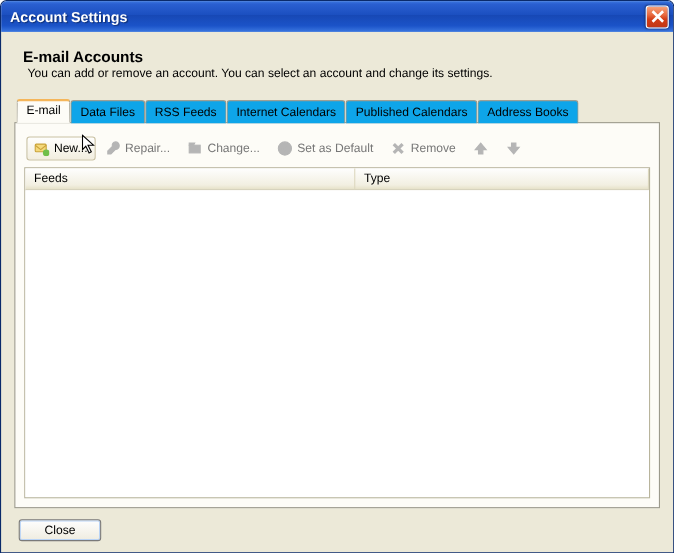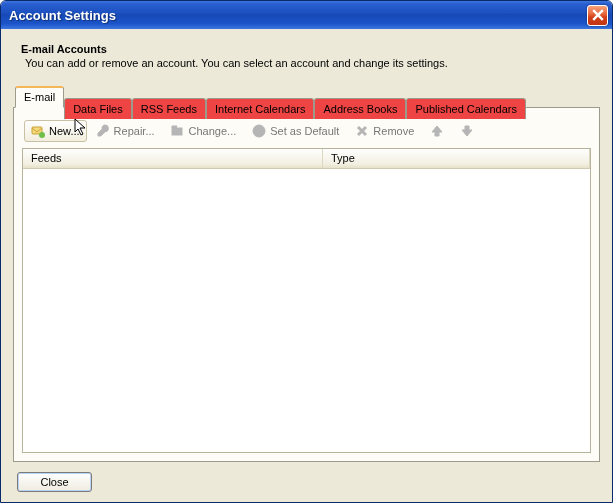--- a/index.html
+++ b/index.html
@@ -50,46 +50,46 @@
     flex: 1;
     display: flex;
     flex-direction: column;
     padding: 14px 12px 10px 12px;
   }
   .header {
     padding: 0 8px 16px 8px;
   }
   .header h1 {
     margin: 0 0 2px 0;
-    font-size: 11px;
+    font-size: 14px;
     font-weight: bold;
     color: #000;
   }
   .header .desc {
     margin-left: 4px;
     color: #000;
   }
   .tabstrip {
     display: flex;
     align-items: flex-end;
     padding-left: 2px;
     position: relative;
     z-index: 2;
   }
   .tab {
     padding: 4px 8px 4px 8px;
     border: 1px solid #9c9a8c;
     border-bottom: none;
-    background: #ef4444;
+    background: #0ea5e9;
     margin-right: 0px;
     border-radius: 3px 3px 0 0;
     color: #000;
     cursor: default;
     position: relative;
-    top: 12px;
+    top: 1px;
   }
   .tab.active {
     background: #fdfcf7;
     border-bottom: 1px solid #fdfcf7;
     top: 1px;
     z-index: 3;
     border-top: 2px solid #f5b65a;
     padding-top: 3px;
   }
   .tabpanel {
@@ -187,22 +187,22 @@
     <div class="header">
       <h1>E-mail Accounts</h1>
       <div class="desc">You can add or remove an account. You can select an account and change its settings.</div>
     </div>
 
     <div class="tabstrip">
       <div class="tab active"><span>E-mail</span></div>
       <div class="tab"><span>Data Files</span></div>
       <div class="tab"><span>RSS Feeds</span></div>
       <div class="tab"><span>Internet Calendars</span></div>
+      <div class="tab"><span>Published Calendars</span></div>
       <div class="tab"><span>Address Books</span></div>
-      <div class="tab"><span>Published Calendars</span></div>
     </div>
 
     <div class="tabpanel">
       <div class="toolbar">
         <div class="tbtn enabled">
           <span class="ticon">
             <svg viewBox="0 0 14 14">
                 <rect x="1" y="3" width="10" height="7" rx="1" fill="#f5d97a" stroke="#c9a23a"></rect>
                 <path d="M1 4 L6 8 L11 4" stroke="#c9a23a" fill="none"></path>
                 <circle cx="11" cy="11" r="3" fill="#6fbf4a"></circle>

